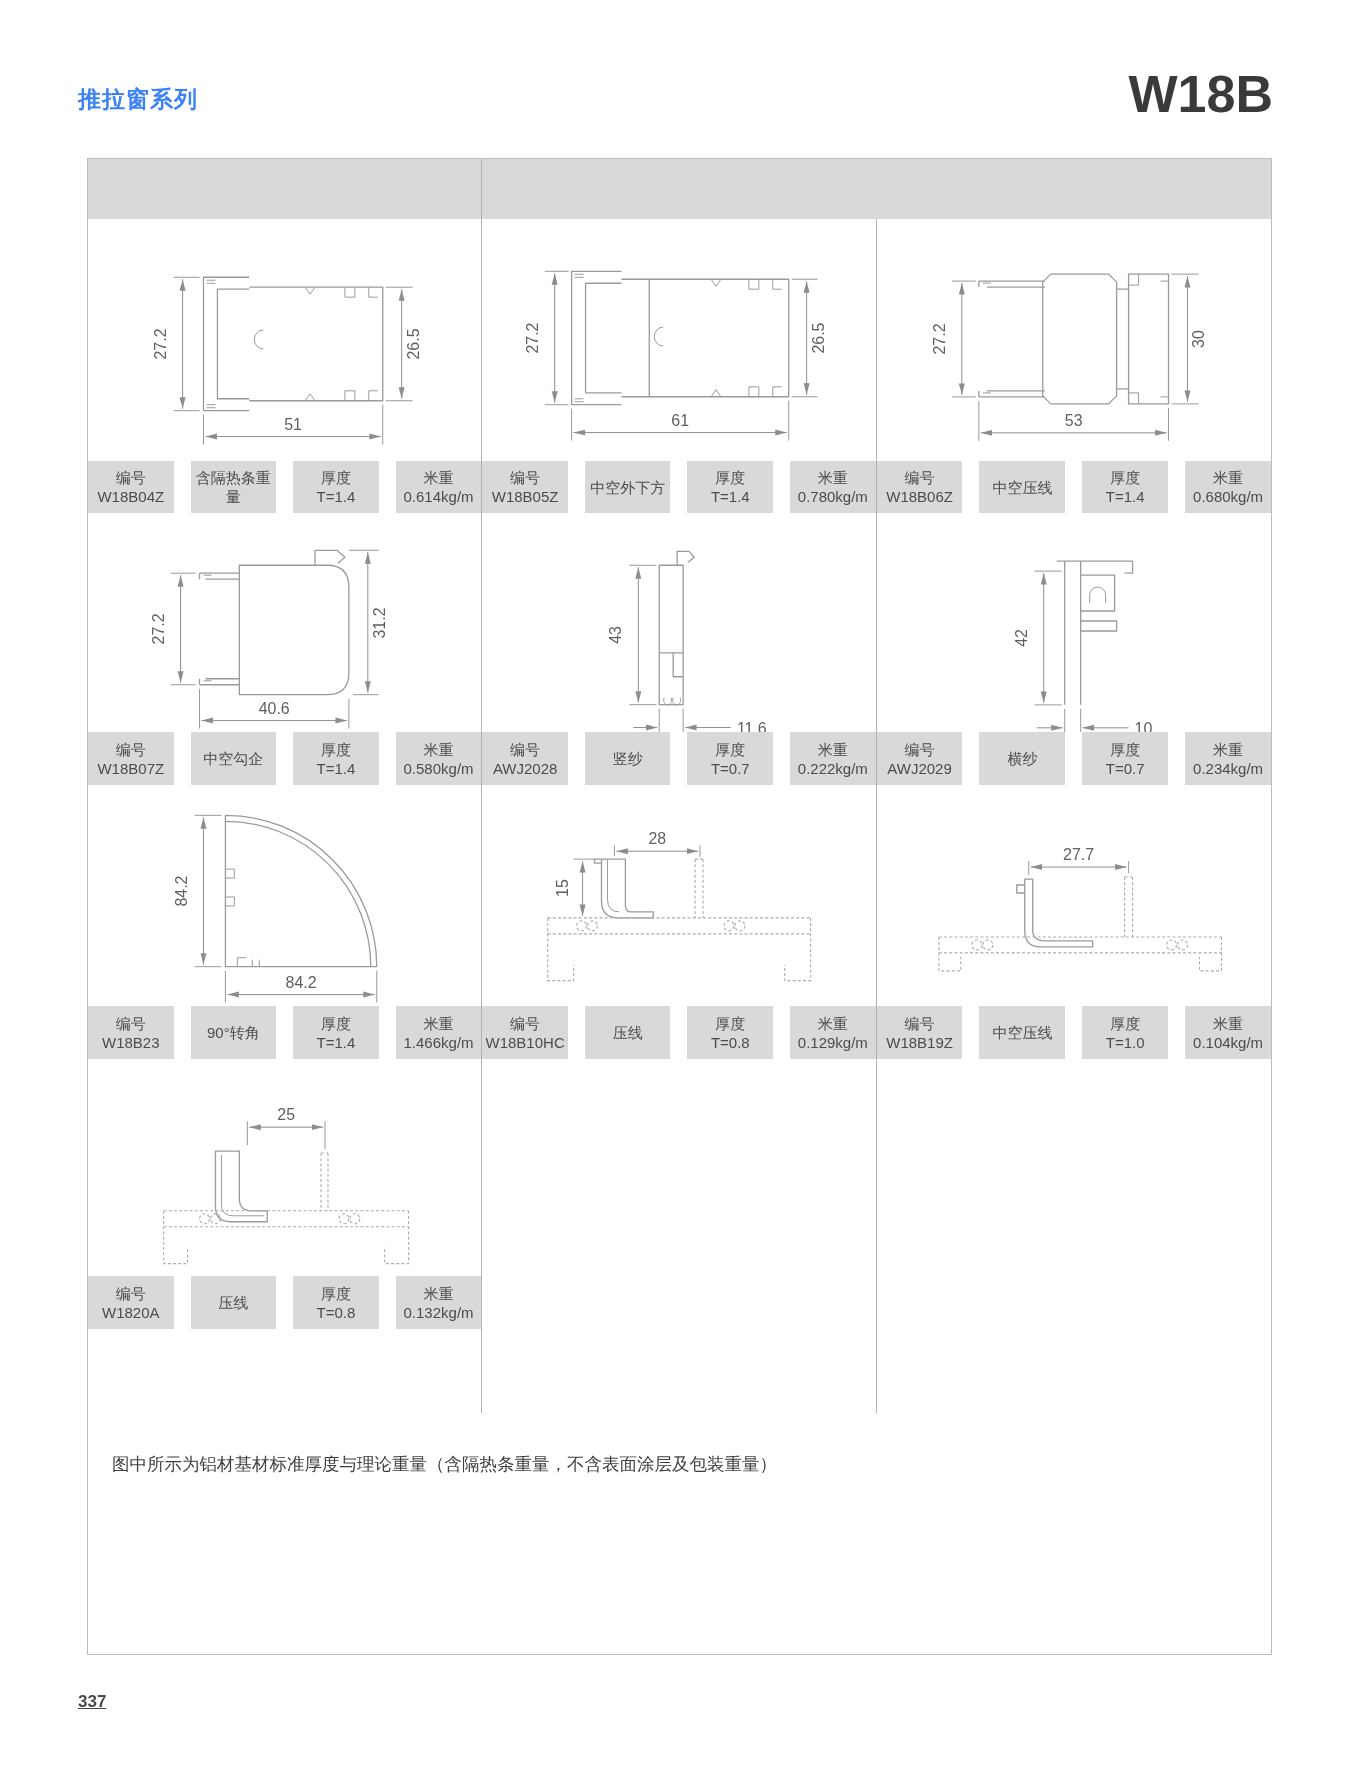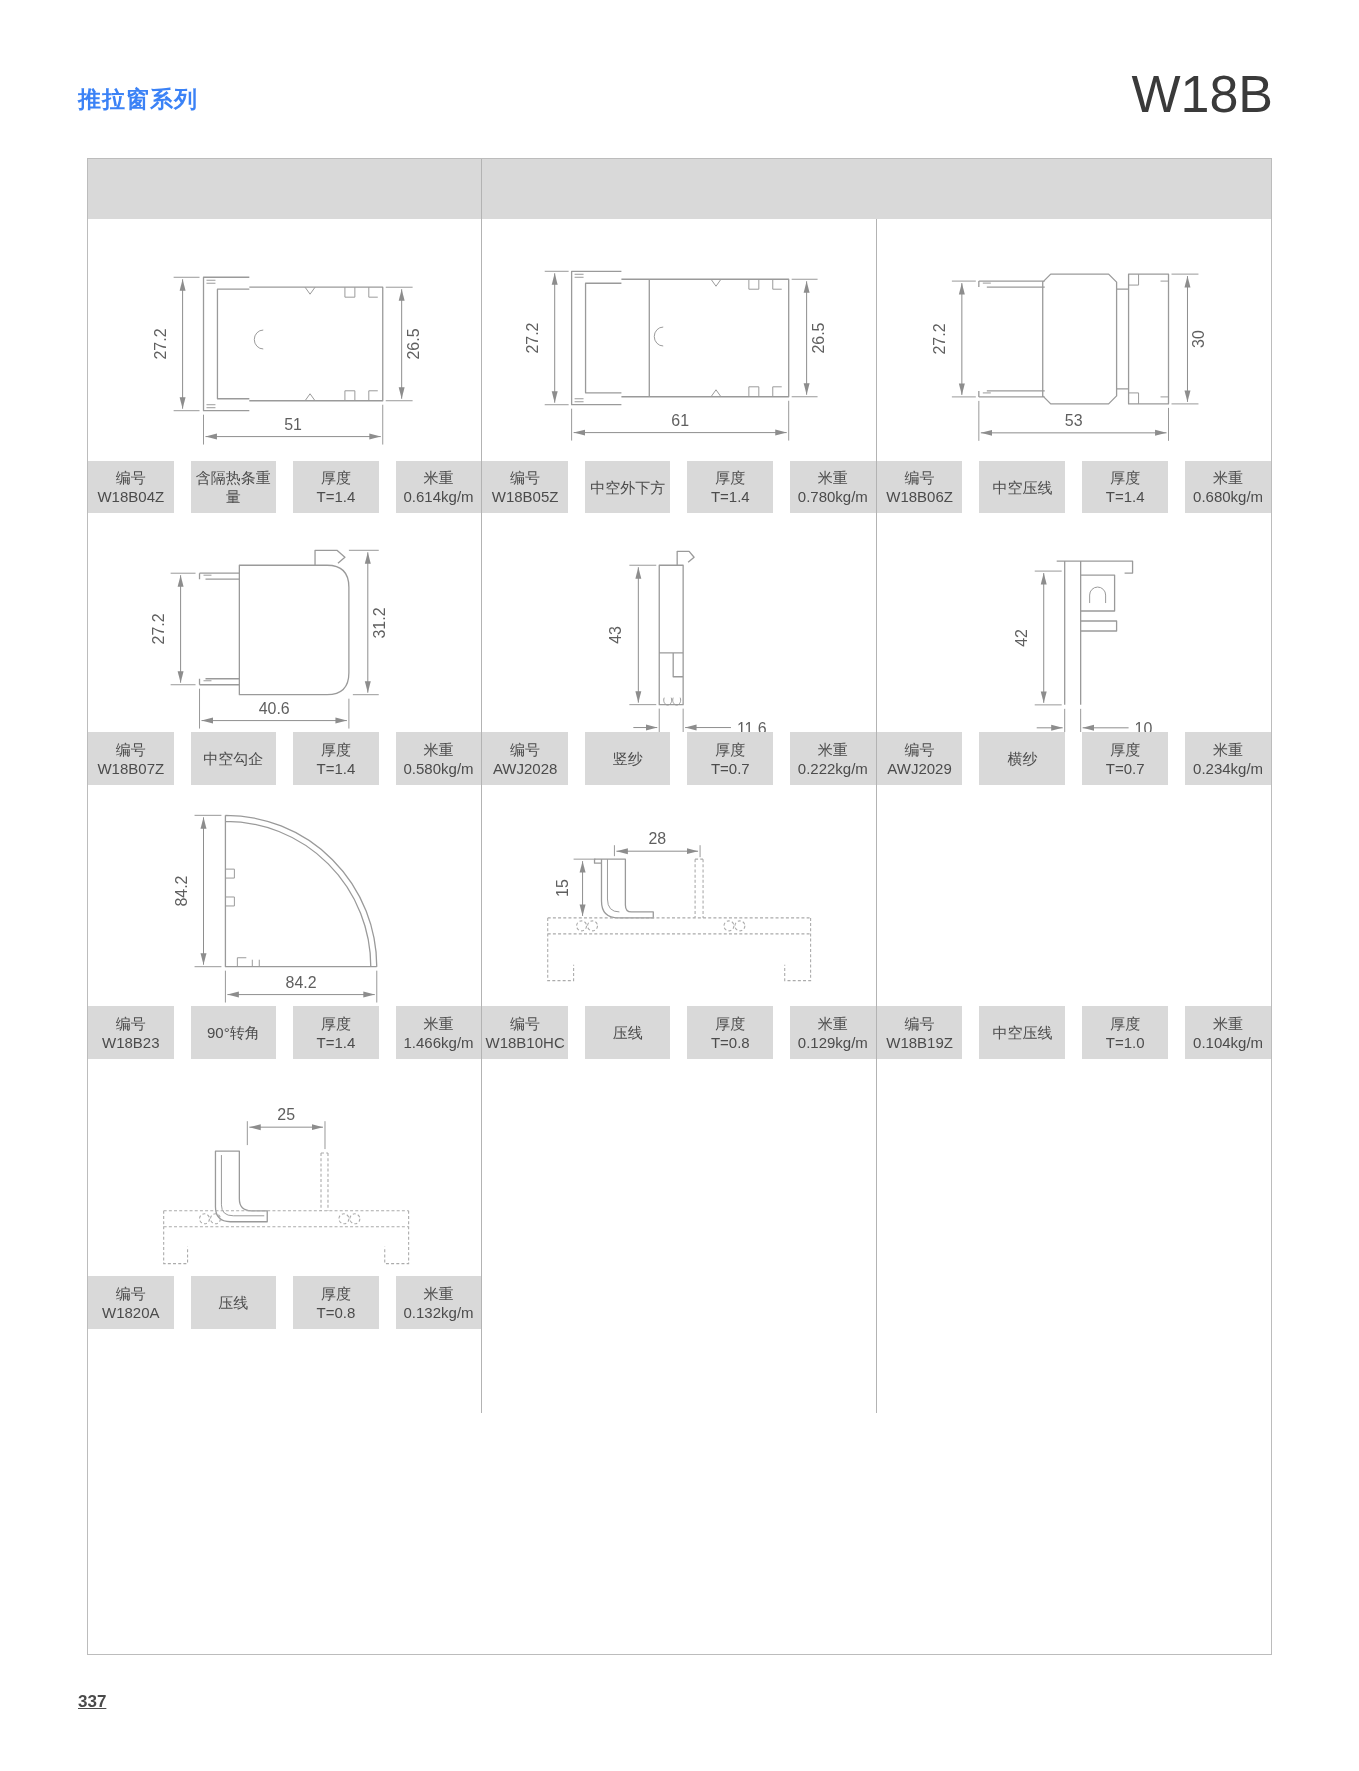--- a/index.html
+++ b/index.html
@@ -1,18 +1,18 @@
 <!DOCTYPE html>
 <html><head>
 <meta charset="utf-8">
 <style>
   html,body{margin:0;padding:0;background:#ffffff;}
   body{width:1359px;height:1771px;position:relative;font-family:"Liberation Sans",sans-serif;overflow:hidden;}
   .series-title{position:absolute;left:78px;top:84px;font-size:23px;font-weight:700;color:#3b82f6;letter-spacing:1px;}
-  .model-code{position:absolute;right:86px;top:64px;font-size:52px;font-weight:400;color:#3a3a3a;}
+  .model-code{position:absolute;right:86px;top:64px;font-size:52px;font-weight:700;color:#3a3a3a;}
   .catalog{position:absolute;left:87px;top:158px;width:1185px;height:1497px;border:1px solid #bcbcbc;box-sizing:border-box;background:#fff;}
   .row{display:grid;grid-template-columns:1fr 1fr 1fr;}
   .col{border-right:1px solid #b3b3b3;box-sizing:border-box;position:relative;min-width:0;}
   .col.last{border-right:none;}
   .hdr{height:60px;background:#d9d9d9;}
   .hdr-label{display:block;font-size:20px;color:#3a3a3a;padding:25px 0 0 21px;}
   .grp{display:grid;grid-template-columns:repeat(4,1fr);gap:17px;height:100%;}
   .ic{background:#d9d9d9;display:flex;flex-direction:column;justify-content:center;align-items:center;font-size:15px;color:#4c4c4c;line-height:19px;text-align:center;}
   .note-area{height:243px;box-sizing:border-box;padding:33px 30px 0 24px;font-size:17.5px;color:#3e3e3e;line-height:37px;}
   .page-num{position:absolute;left:78px;top:1692px;font-size:17px;font-weight:700;color:#4a4a4a;text-decoration:underline;}
@@ -268,20 +268,33 @@
         <text class="dt" text-anchor="middle" x="86" y="103" transform="rotate(-90 86 103)">15</text>
         <path class="p" d="M120,74 V116 Q120,133 137,133 H172 V127 H150 Q144,127 144,120 V74 Z M120,78 h-7 v-4 h7"></path>
         <path class="p2" d="M126,74 V114 Q126,127 138,127"></path>
         <path class="pd" d="M214,74 V133 M222,74 V133 M214,74 H222 M66,133 H330 M66,149 H330 M66,133 V196 H92 V180 M330,133 V196 H304 V180"></path>
         <circle class="pd" cx="100" cy="141" r="5"></circle>
           <circle class="pd" cx="111" cy="141" r="5"></circle>
         <circle class="pd" cx="248" cy="141" r="5"></circle>
           <circle class="pd" cx="259" cy="141" r="5"></circle>
       </svg>
     </div>
+    <div class="col last">
+      <svg class="draw" viewBox="0 0 395 221">
+        <path class="ext" d="M152,76 V90 M252,76 V88"></path>
+        <line class="dl" x1="154" y1="82" x2="250" y2="82" marker-start="url(#ar)" marker-end="url(#ar)"></line>
+        <text class="dt" text-anchor="middle" x="202" y="75">27.7</text>
+        <path class="p" d="M148,94 V146 Q148,162 164,162 H216 V156 H170 Q156,156 156,146 V94 Z M148,100 h-8 v8 h8"></path>
+        <path class="pd" d="M248,92 V152 M256,92 V152 M248,92 H256 M62,152 H345 M62,168 H345 M62,152 V186 H84 V172 M345,152 V186 H323 V172"></path>
+        <circle class="pd" cx="100" cy="160" r="5"></circle>
+          <circle class="pd" cx="111" cy="160" r="5"></circle>
+        <circle class="pd" cx="295" cy="160" r="5"></circle>
+          <circle class="pd" cx="306" cy="160" r="5"></circle>
+      </svg>
+    </div>
   </div>
 
   <div class="row" style="height:53px">
     <div class="col">
         <div class="grp">
       <div class="ic">
             <span>编号</span>
             <span>W18B23</span>
           </div>
       <div class="ic">
@@ -380,17 +393,18 @@
     <div class="col last"></div>
   </div>
 
   <div class="row" style="height:84px">
     <div class="col"></div>
     <div class="col"></div>
     <div class="col last"></div>
   </div>
 
   <div class="note-area">
+    <div>图中所示为铝材基材标准厚度与理论重量（含隔热条重量，不含表面涂层及包装重量）</div>
   </div>
 
 </div>
 
 <div class="page-num">337</div>
 
 </body></html>

